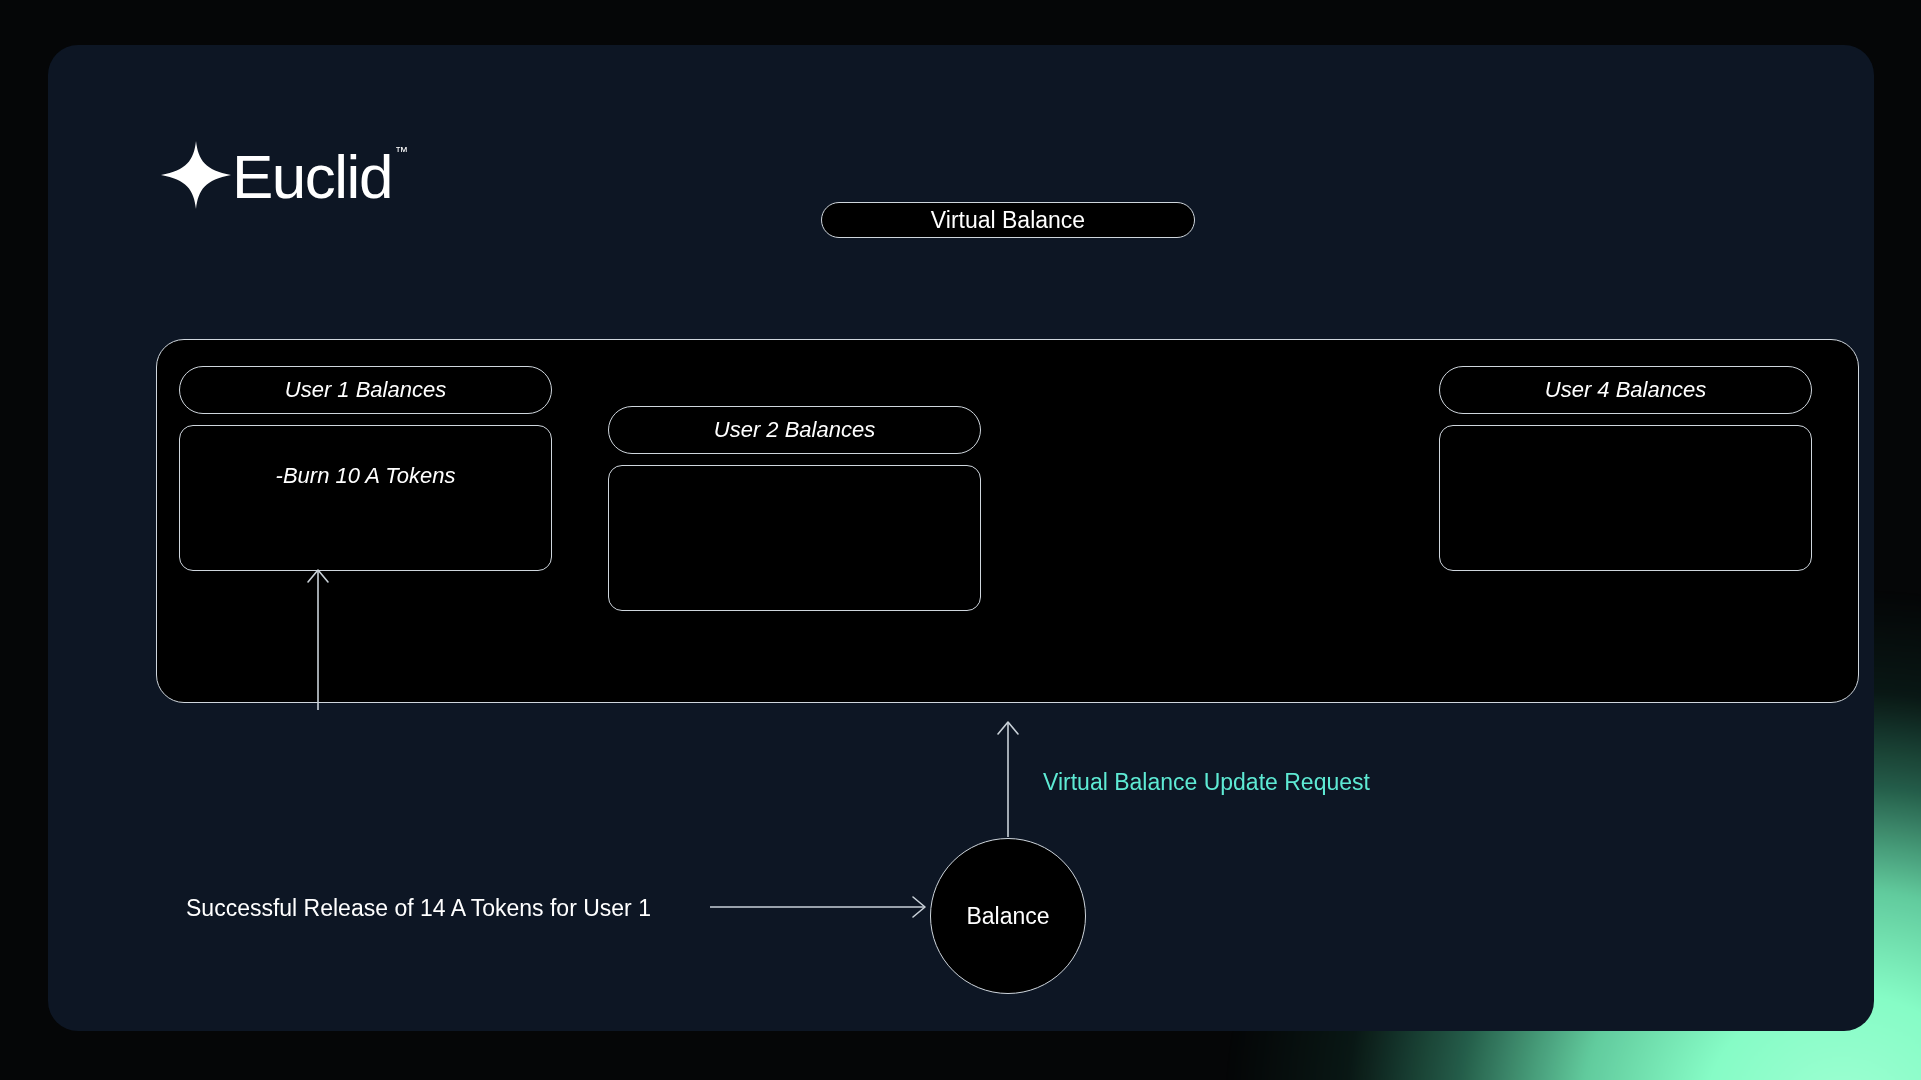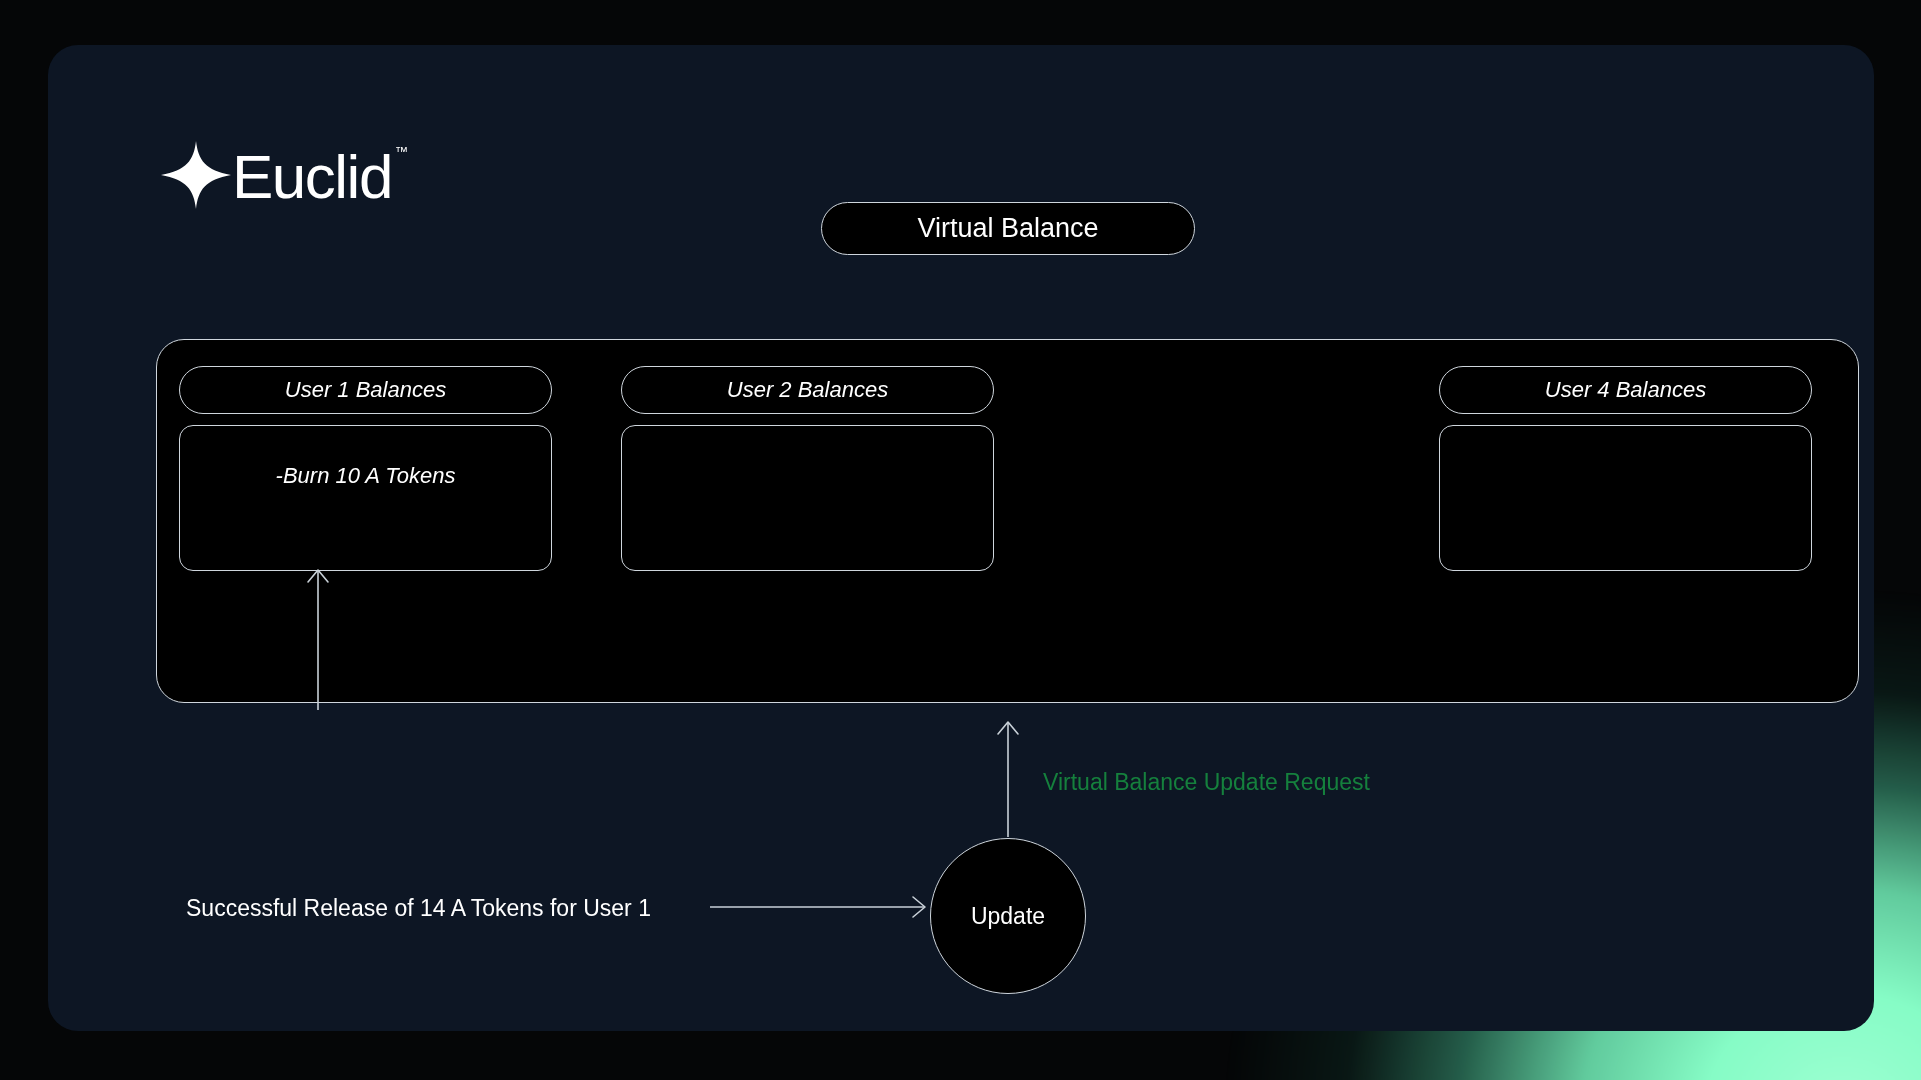--- a/index.html
+++ b/index.html
@@ -110,43 +110,43 @@
     border: 1.3px solid #cfd6dd;
     border-radius: 14px;
   }
 
   
   #virtual-balance-pill {
     position: absolute;
     left: 773px;
     top: 157px;
     width: 374px;
-    height: 53px;
-    font-size: 27px;
+    height: 36px;
+    font-size: 23px;
   }
 
   
   #balances-container {
     position: absolute;
     left: 108px;
     top: 294px;
     width: 1703px;
     height: 364px;
     background: #000000;
     border: 1.3px solid #cfd6dd;
     border-radius: 28px;
     font-style: italic;
   }
   .user-column {
     position: absolute;
     top: 26px;
     width: 373px;
   }
   .user-column.c0 { left: 22px; }
-  .user-column.c1 { left: 464px; }
+  .user-column.c1 { left: 451px; margin-top: 40px; }
   .user-column.c2 { left: 864px; }
   .user-column.c3 { left: 1282px; }
 
   .user-title-pill {
     width: 100%;
     height: 48px;
     font-size: 22px;
   }
   .user-body-card {
     margin-top: 11px;
@@ -184,21 +184,21 @@
   
   #arrow-update-up { left: 940px; top: 672px; width: 40px; height: 120px; }
   
   #arrow-release-right { left: 662px; top: 850px; width: 220px; height: 24px; }
 
   
   #label-update-request {
     position: absolute;
     left: 995px;
     top: 724px;
-    color: #15803d;
+    color: #5eead4;
     font-size: 23px;
     white-space: nowrap;
   }
   #label-release {
     position: absolute;
     left: 138px;
     top: 850px;
     color: #ffffff;
     font-size: 23px;
     white-space: nowrap;
@@ -288,15 +288,15 @@
 
   <svg class="arrow-svg" id="arrow-release-right" viewBox="0 0 220 24">
     <line class="arrow-line" x1="0" y1="12" x2="214" y2="12"></line>
     <polyline class="arrow-head" points="203,2 215,12 203,22"></polyline>
   </svg>
 
   <div id="label-update-request">Virtual Balance Update Request</div>
   <div id="label-release">Successful Release of 14 A Tokens for User 1</div>
 
   <div id="router-node">
-    <span>Update</span>
+    <span>Balance</span>
   </div>
 </div>
 
 </body></html>

